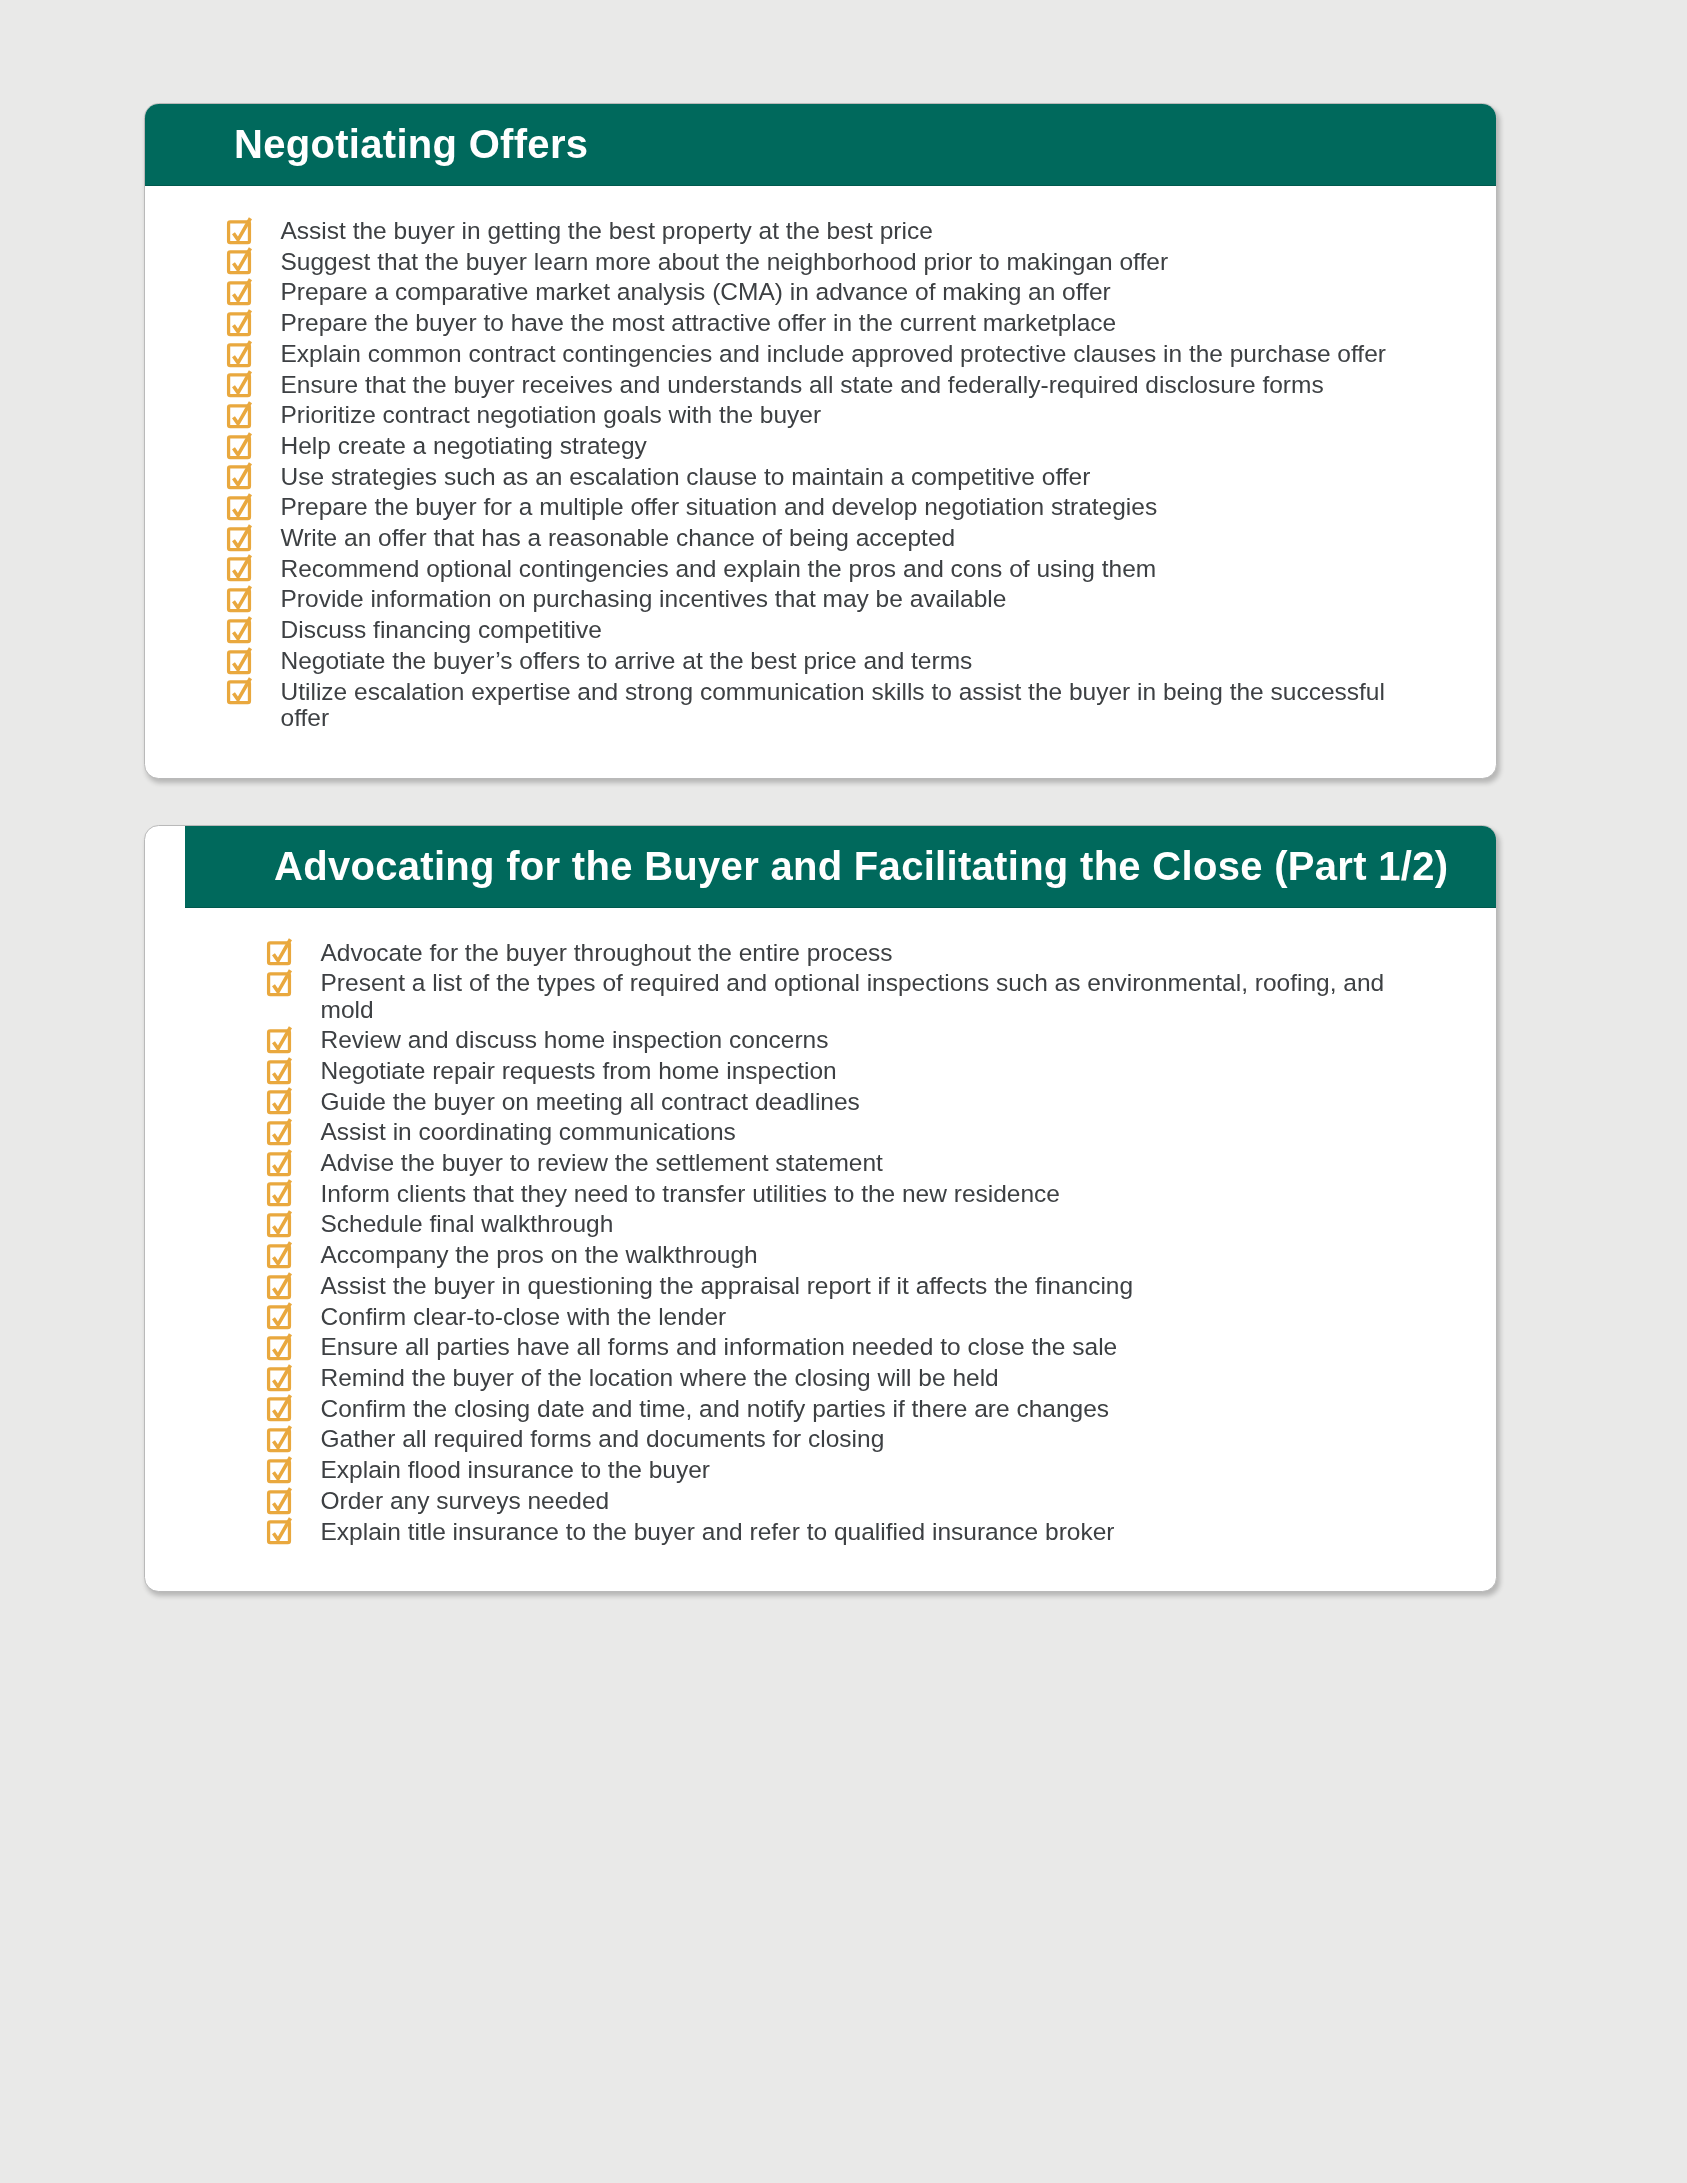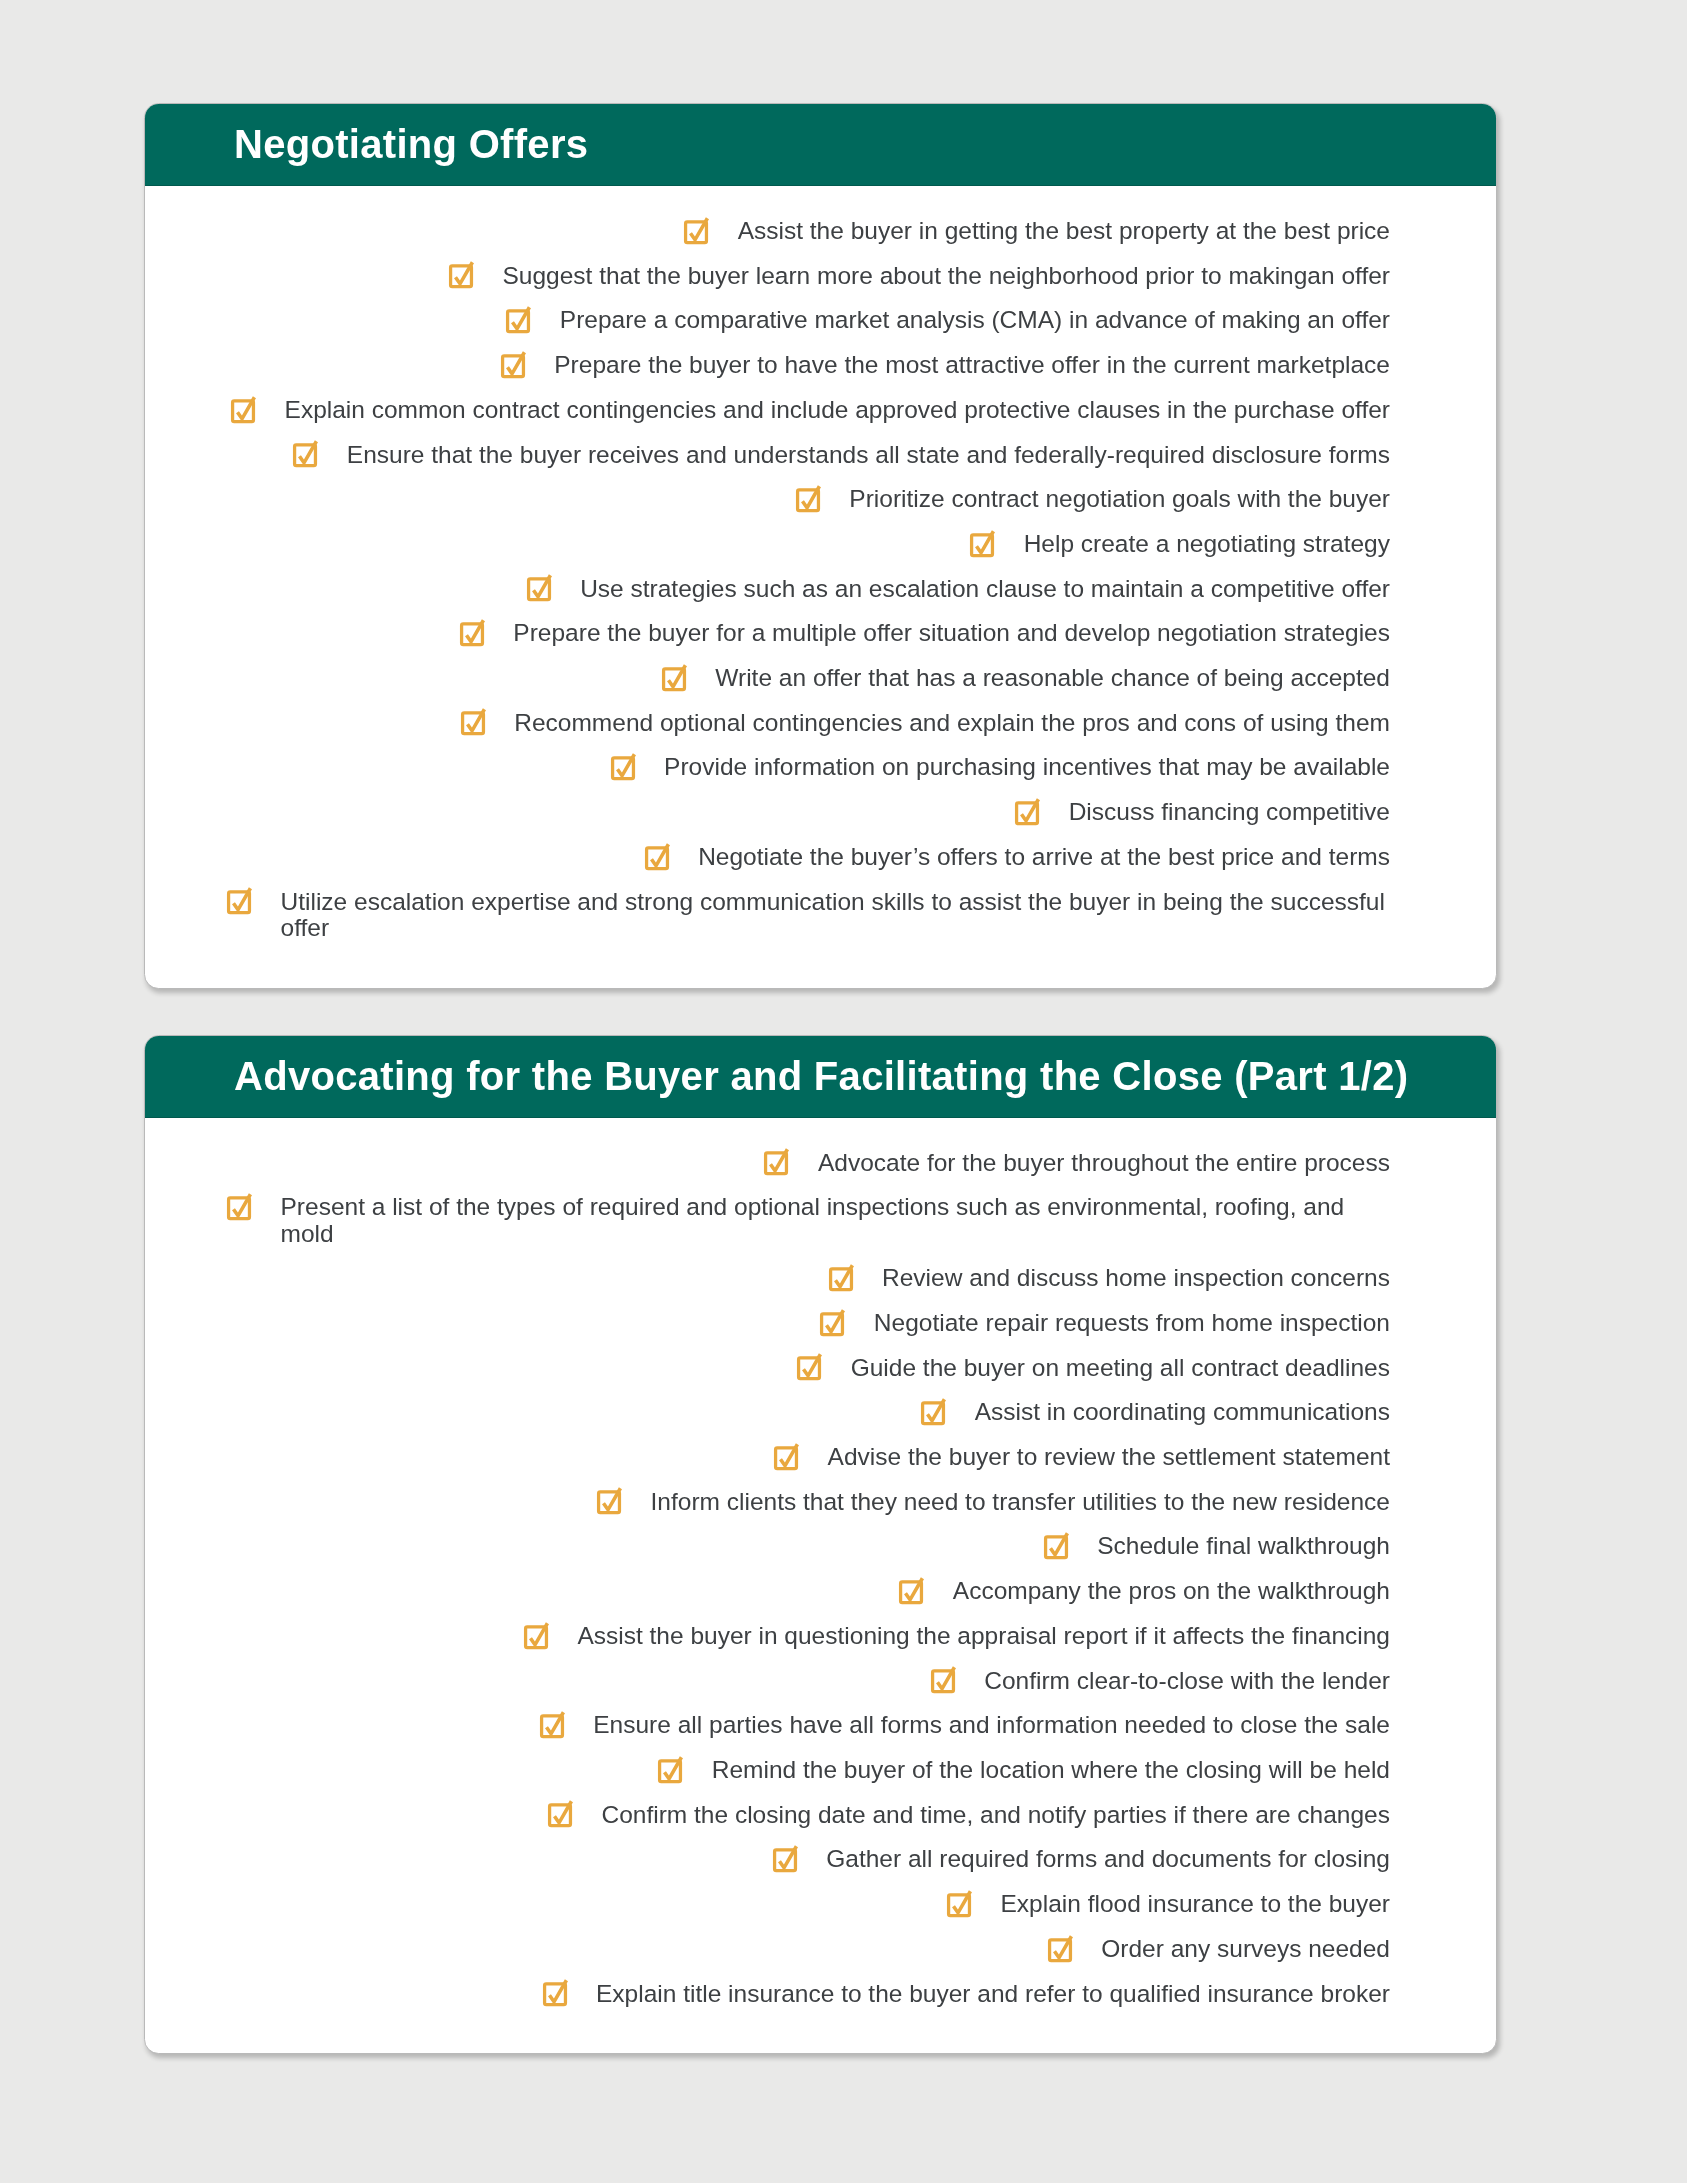--- a/index.html
+++ b/index.html
@@ -22,20 +22,21 @@
   }
   .card {
     background: var(--card-bg, #ffffff);
     border: 1.3px solid #b9b9b9;
     border-radius: 14.6px;
     box-shadow: 2.6px 4px 5.3px rgba(0,0,0,0.22);
     overflow: hidden;
   }
   .card + .card {
     margin-top: 46px;
+    padding-left: 40px;
   }
   .card-header {
     background: var(--header-bg, #00695c);
     height: 81px;
     display: flex;
     align-items: center;
     padding-left: 89px;
     border-bottom: 1.3px solid rgba(0,0,0,0.15);
   }
   .card-title {
@@ -43,22 +44,21 @@
     font-size: 40px;
     font-weight: bold;
     letter-spacing: 0.3px;
   }
   .checklist {
     list-style: none;
     margin: 0;
     padding: 32px 106px 46px 81px;
     display: flex;
     flex-direction: column;
-    row-gap: 18px;
-    align-items: flex-end;
+    row-gap: 4px;
   }
   .item {
     display: flex;
     align-items: flex-start;
     column-gap: 26.5px;
     color: var(--item-text, #3d4043);
     font-size: 24.5px;
     line-height: 26.5px;
   }
   .checkbox {

